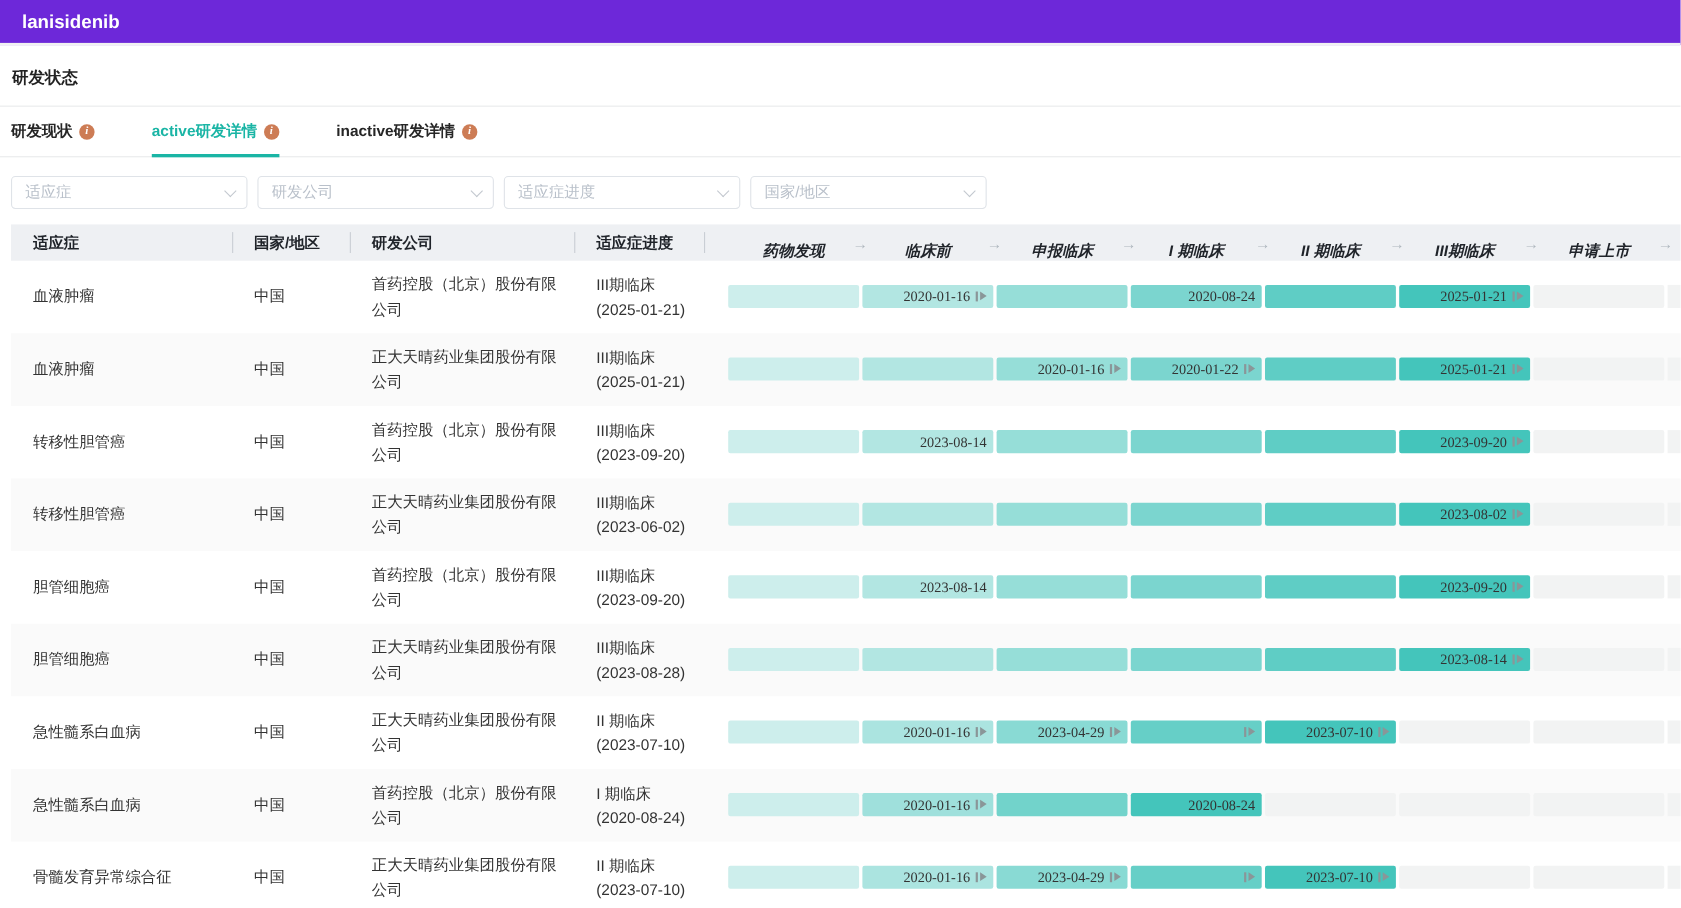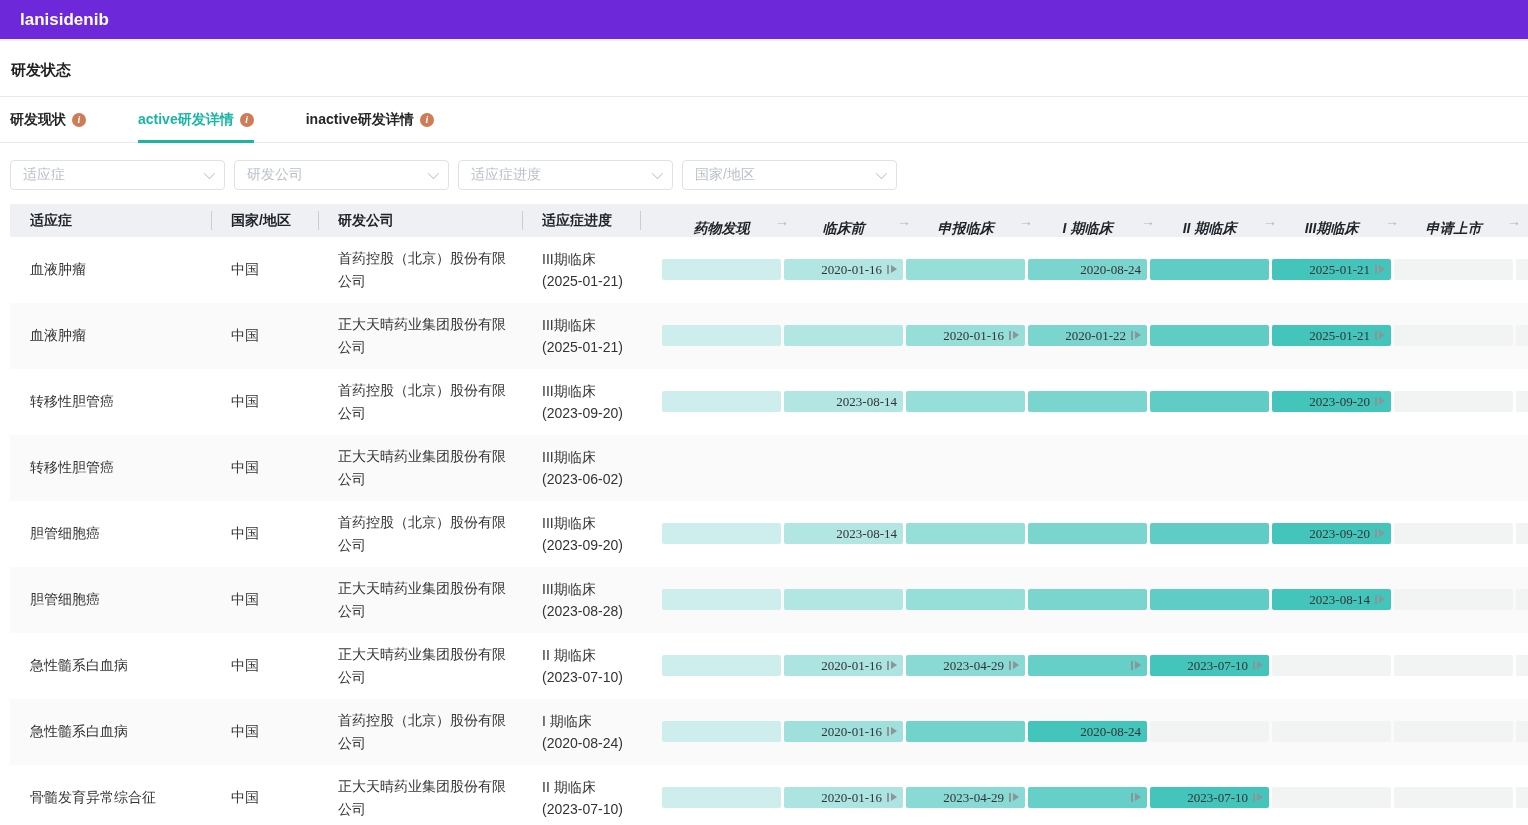--- a/index.html
+++ b/index.html
@@ -216,20 +216,33 @@
           </div>
         </div>
         <div class="trow alt">
           <div class="td col-indication">转移性胆管癌</div>
           <div class="td col-country">中国</div>
           <div class="td col-company company">正大天晴药业集团股份有限公司</div>
           <div class="td col-progress progress">
             <div>III期临床</div>
             <div>(2023-06-02)</div>
           </div>
+          <div class="td timeline">
+            <div class="tl-cell" style="left: 22px; background: rgb(205, 238, 236);"></div>
+            <div class="tl-cell" style="left: 144px; background: rgb(178, 230, 226);"></div>
+            <div class="tl-cell" style="left: 266px; background: rgb(150, 222, 216);"></div>
+            <div class="tl-cell" style="left: 388px; background: rgb(123, 213, 207);"></div>
+            <div class="tl-cell" style="left: 510px; background: rgb(95, 205, 197);"></div>
+            <div class="tl-cell" style="left: 632px; background: rgb(68, 197, 187);">
+              <span class="bar-date">2023-08-02</span>
+              <span class="step-icon"></span>
+            </div>
+            <div class="tl-cell" style="left: 754px; background: rgb(242, 243, 243);"></div>
+            <div class="tl-sliver" style="background: rgb(242, 243, 243);"></div>
+          </div>
         </div>
         <div class="trow">
           <div class="td col-indication">胆管细胞癌</div>
           <div class="td col-country">中国</div>
           <div class="td col-company company">首药控股（北京）股份有限公司</div>
           <div class="td col-progress progress">
             <div>III期临床</div>
             <div>(2023-09-20)</div>
           </div>
           <div class="td timeline">

